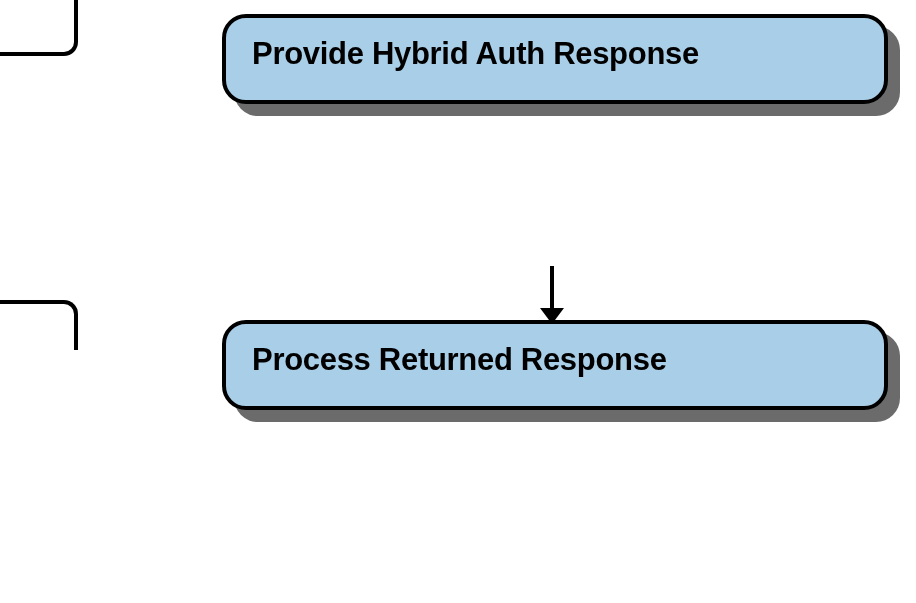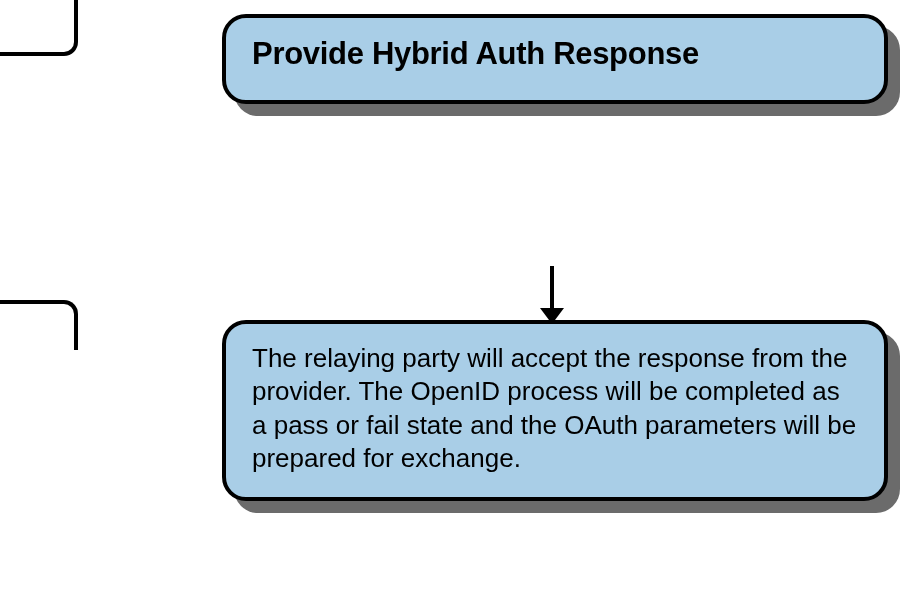--- a/index.html
+++ b/index.html
@@ -116,17 +116,17 @@
       <h2>Provide Hybrid Auth Response</h2>
     </div>
   </div>
 
   <div class="vconnector"></div>
   <div class="arrowhead"></div>
 
   <div class="card-wrap second">
     <div class="shadow"></div>
     <div class="card">
-      <p>The relaying party will accept the response from the provider. The OpenID process will be completed as a pass or fail state and the OAuth parameters will be prepared for exchange.</p>
+      <h2>Process Returned Response</h2>
     </div>
   </div>
 
 </div>
 
 </body></html>

